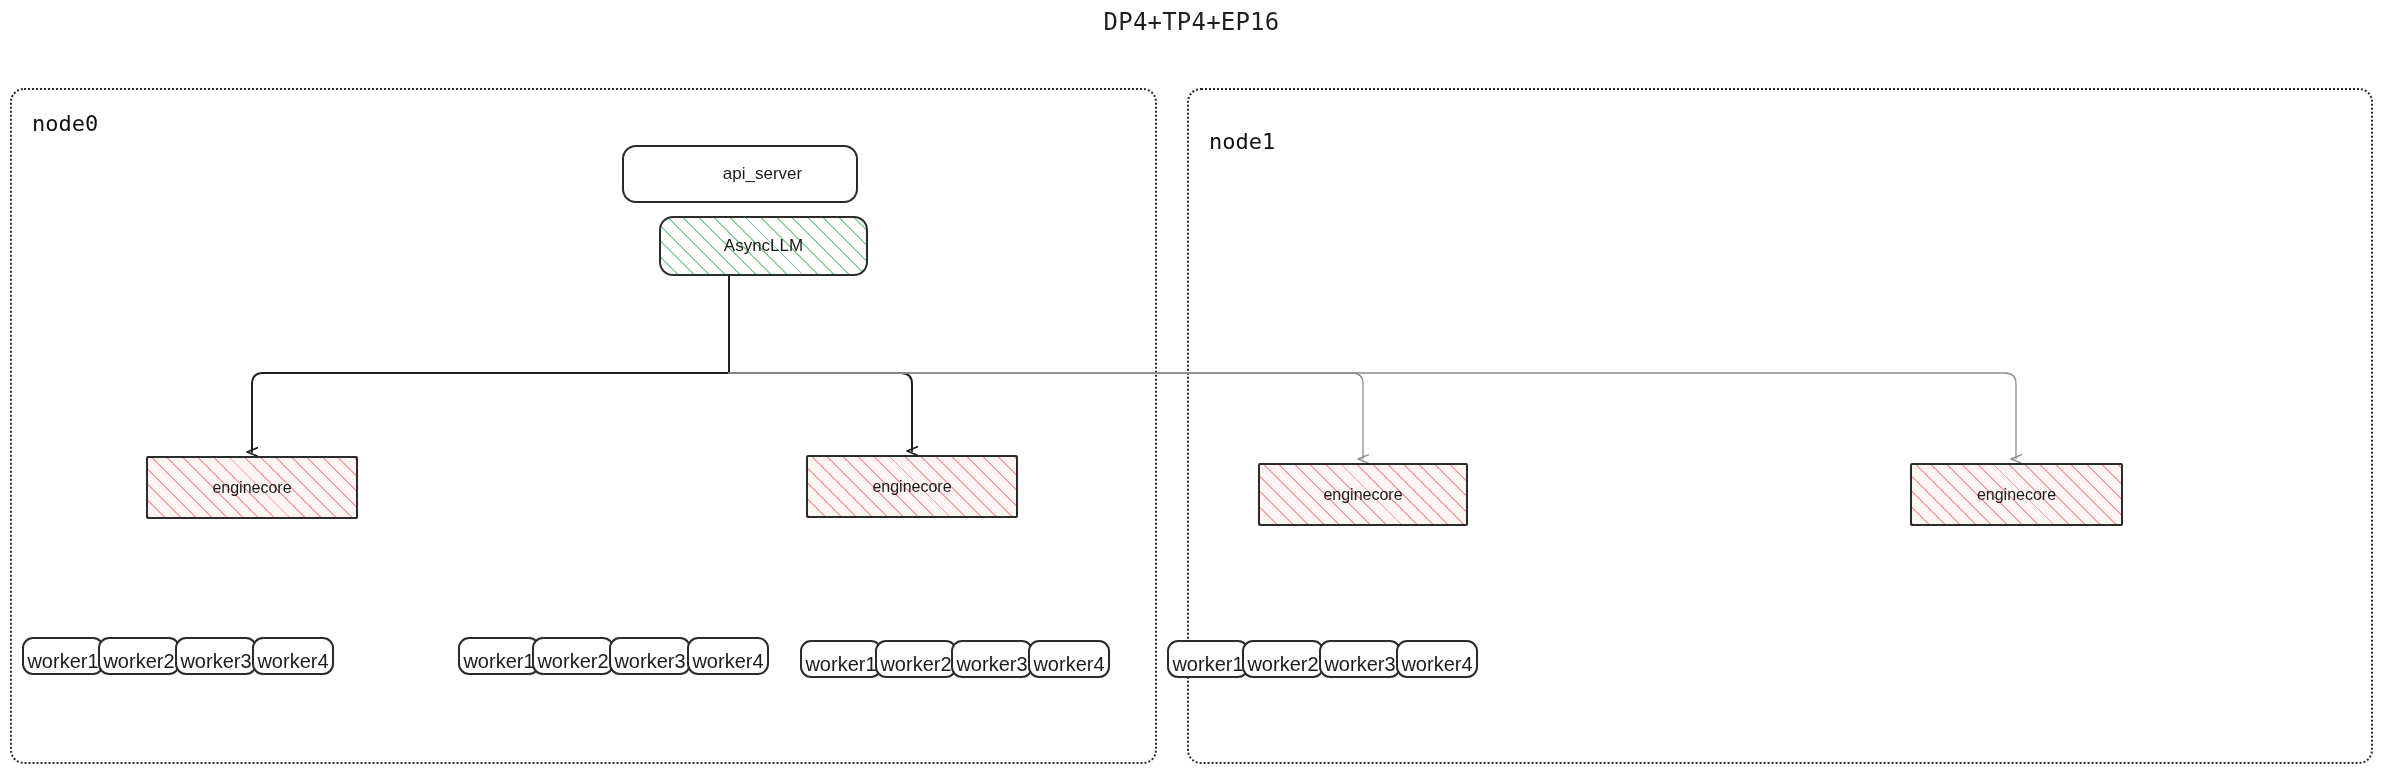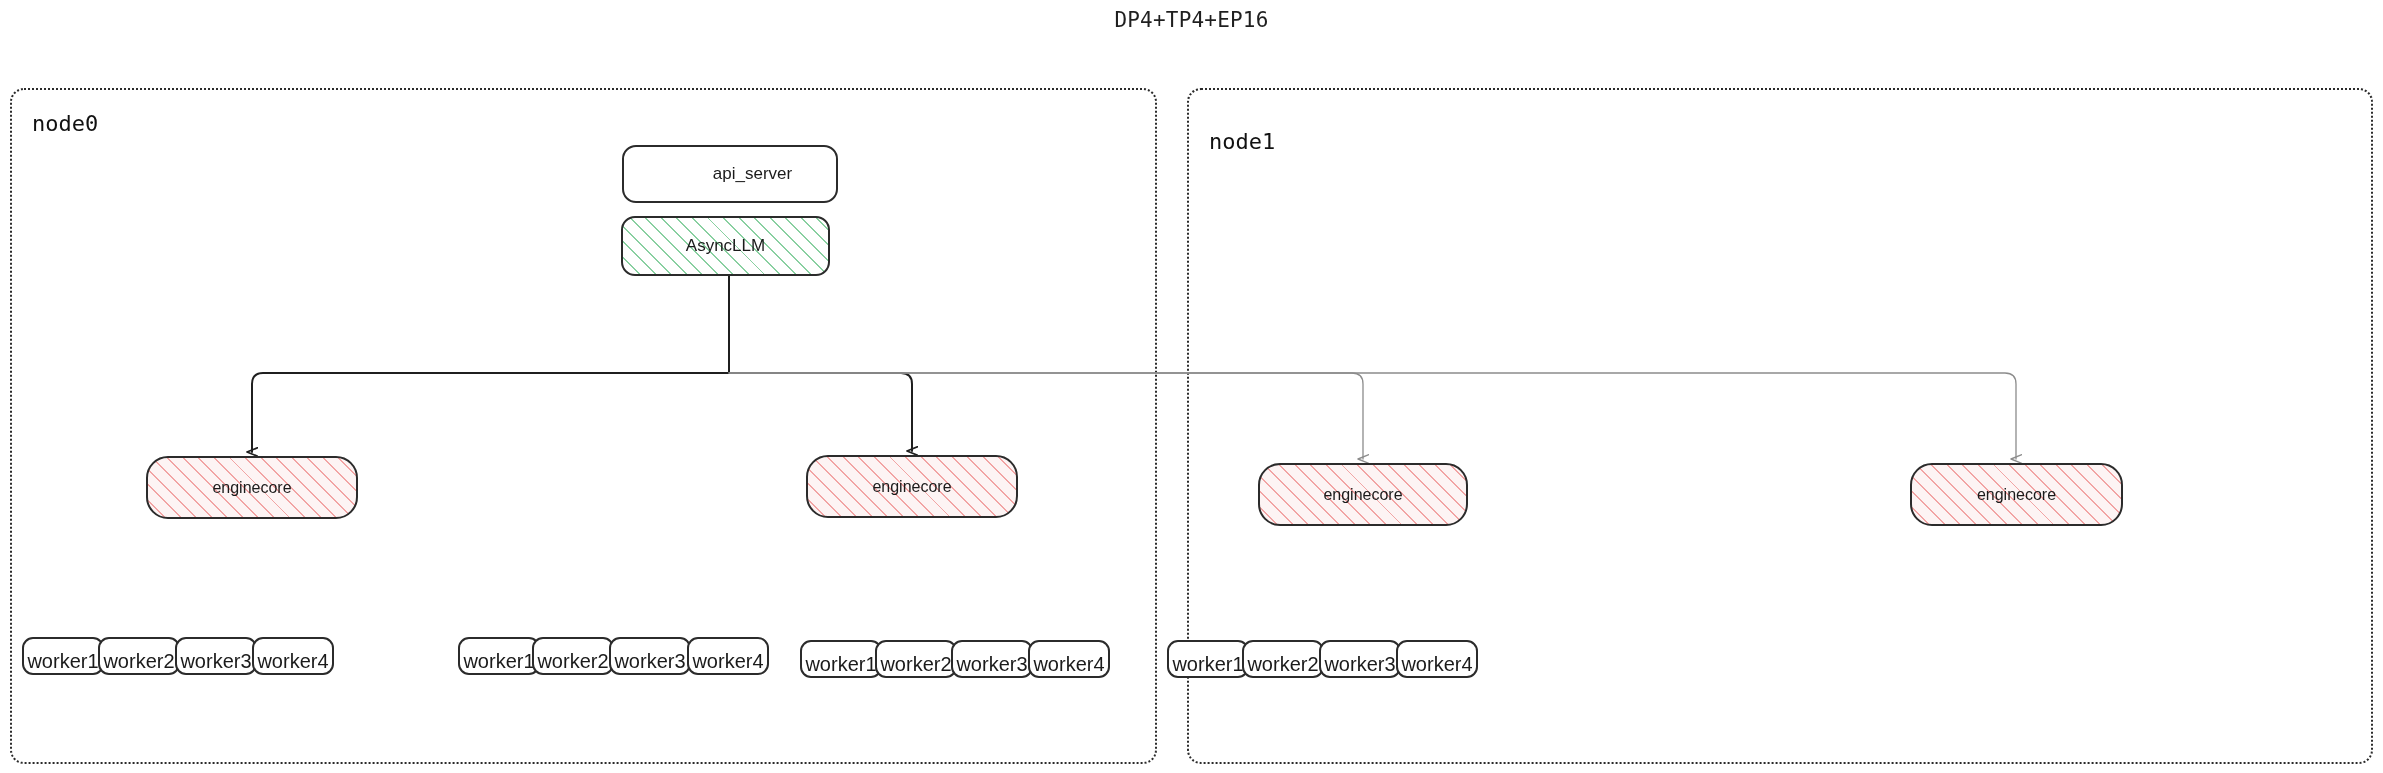--- a/index.html
+++ b/index.html
@@ -21,21 +21,21 @@
   }
 
   
   .diagram-title {
     position: absolute;
     left: 0;
     top: 8px;
     width: 100%;
     text-align: center;
     font-family: "DejaVu Sans Mono", "Liberation Mono", monospace;
-    font-size: 21px;
+    font-size: 24px;
     letter-spacing: 0.2px;
     color: #1f1f1f;
   }
 
   
   .node-cluster {
     position: absolute;
     border: 2.5px dotted #2b2b2b;
     border-radius: 14px;
     background: transparent;
@@ -86,21 +86,21 @@
   
   .box.hatch-pink {
     background-color: #fdf4f4;
     background-image: repeating-linear-gradient(
       45deg,
       rgba(240, 150, 150, 0.85) 0px,
       rgba(240, 150, 150, 0.85) 1.4px,
       rgba(255, 255, 255, 0) 1.4px,
       rgba(255, 255, 255, 0) 11px
     );
-    border-radius: 22px;
+    border-radius: 2px;
     font-size: 16px;
   }
 
   .box.worker {
     border-radius: 11px;
     border-width: 2px;
     font-size: 20px;
     align-items: flex-end;
   }
 
@@ -139,24 +139,24 @@
     <g id="wire-group">
         <path d="M729,276 L729,373" fill="none" stroke="#1f1f1f" stroke-width="2" stroke-linecap="round" stroke-linejoin="round"></path>
         <path d="M729,373 L263,373 Q252,373 252,384 L252,452" fill="none" stroke="#1f1f1f" stroke-width="2" stroke-linecap="round" stroke-linejoin="round" marker-end="url(#arrow-dark)"></path>
         <path d="M729,373 L901,373 Q912,373 912,384 L912,451" fill="none" stroke="#1f1f1f" stroke-width="2" stroke-linecap="round" stroke-linejoin="round" marker-end="url(#arrow-dark)"></path>
         <path d="M729,373 L1352,373 Q1363,373 1363,384 L1363,459" fill="none" stroke="#8c8c8c" stroke-width="1.3" stroke-linecap="round" stroke-linejoin="round" marker-end="url(#arrow-light)"></path>
         <path d="M729,373 L2005,373 Q2016,373 2016,384 L2016,459" fill="none" stroke="#8c8c8c" stroke-width="1.3" stroke-linecap="round" stroke-linejoin="round" marker-end="url(#arrow-light)"></path>
       </g>
   </svg>
 
   <div id="boxes">
-      <div class="box api-server" style="left: 622px; top: 145px; width: 216px; height: 58px; padding-left: 45px;">
+      <div class="box api-server" style="left: 622px; top: 145px; width: 236px; height: 58px; padding-left: 45px;">
         <span>api_server</span>
       </div>
-      <div class="box hatch-green" style="left: 621px; top: 216px; width: 209px; height: 60px;">
+      <div class="box hatch-green" style="left: 659px; top: 216px; width: 209px; height: 60px;">
         <span>AsyncLLM</span>
       </div>
       <div class="box hatch-pink" style="left: 146px; top: 456px; width: 212px; height: 63px;">
         <span>enginecore</span>
       </div>
       <div class="box hatch-pink" style="left: 806px; top: 455px; width: 212px; height: 63px;">
         <span>enginecore</span>
       </div>
       <div class="box hatch-pink" style="left: 1258px; top: 463px; width: 210px; height: 63px;">
         <span>enginecore</span>

